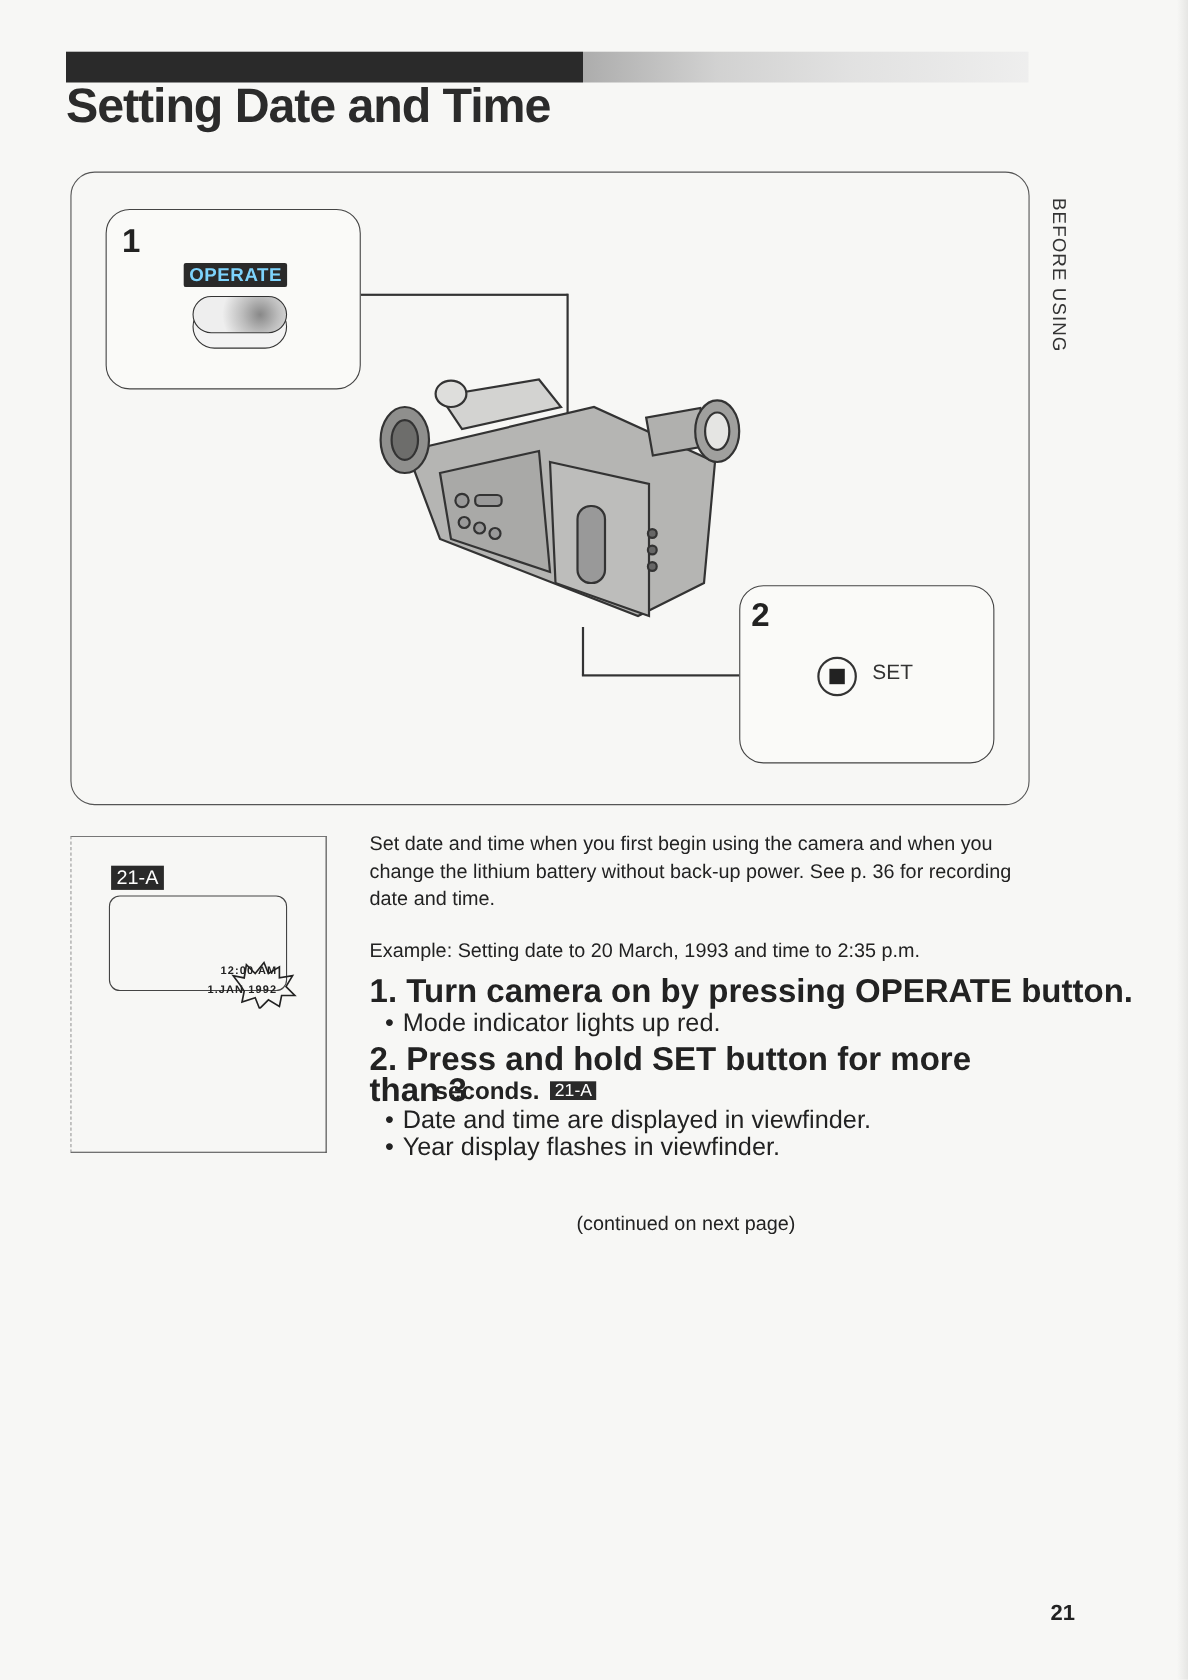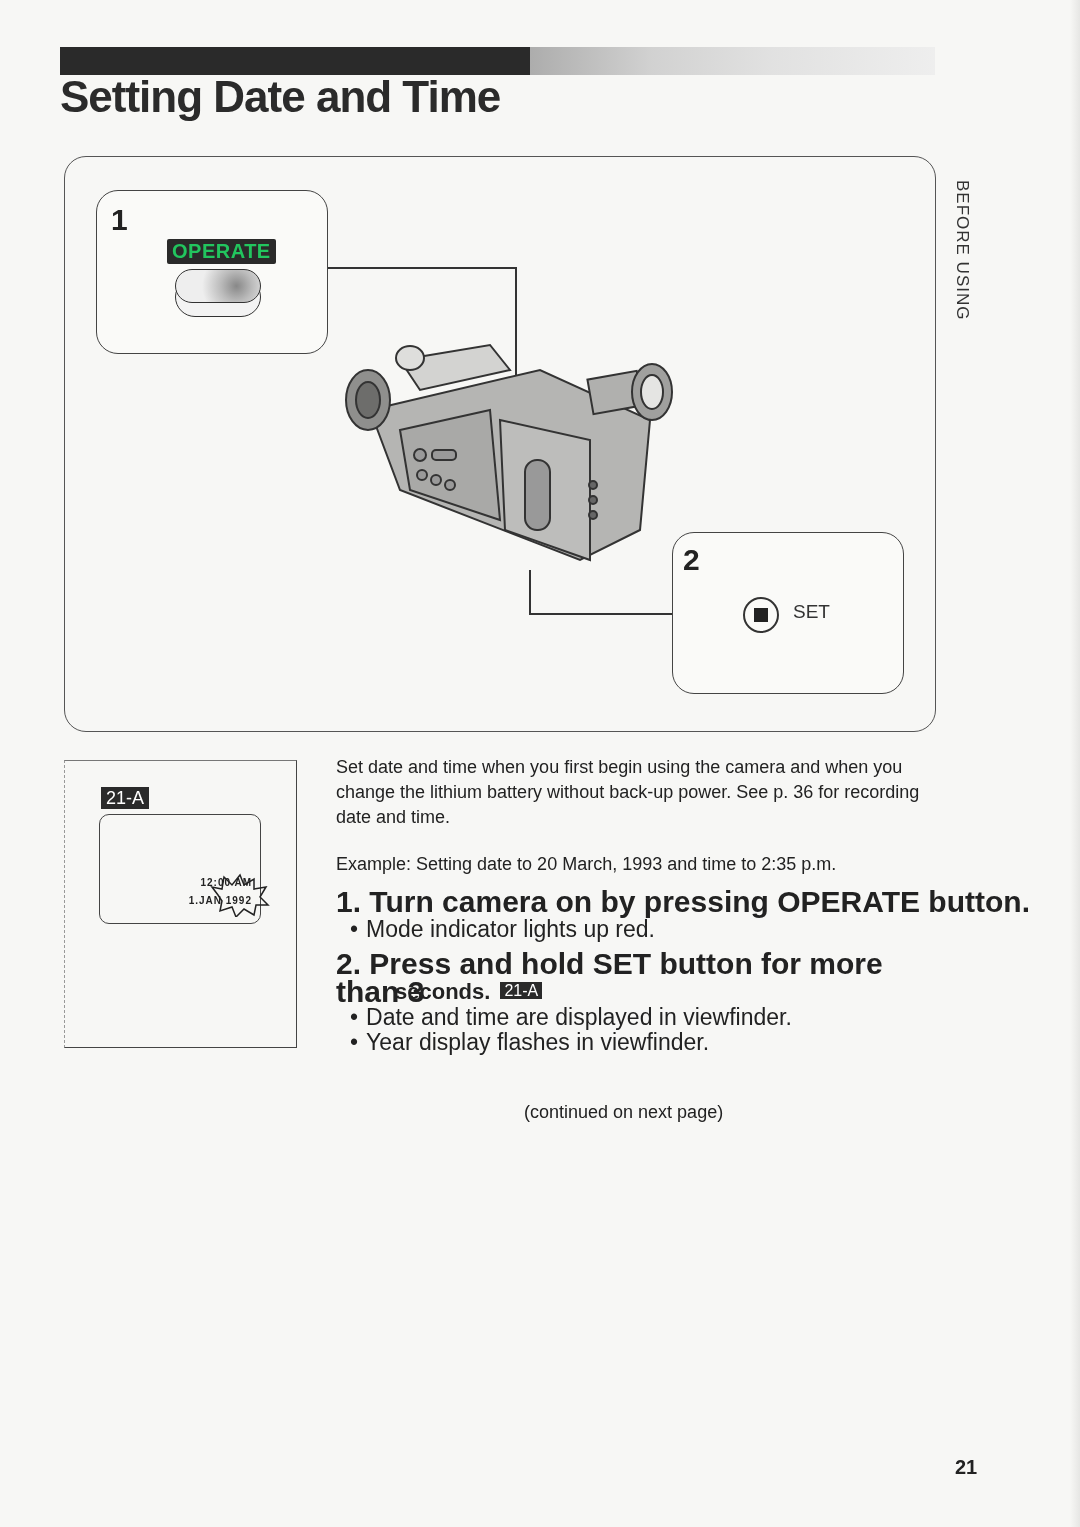--- a/index.html
+++ b/index.html
@@ -44,22 +44,22 @@
     border: 1.5px solid #444; border-radius: 22px; background: #fafaf8;
     box-sizing: border-box;
   }
   .callout-1 { left: 96px; top: 190px; width: 232px; height: 164px; }
   .callout-2 { left: 672px; top: 532px; width: 232px; height: 162px; }
   .step-num { font-size: 30px; font-weight: bold; color: #222; }
   .step-num-1 { left: 14px; top: 12px; }
   .step-num-2 { left: 10px; top: 10px; }
 
   .operate-label {
-    left: 70px; top: 48px; background: #2a2a2a; color: #22c55e;
-    font-size: 20px; font-weight: bold; padding: 1px 5px; border-radius: 2px;
+    left: 70px; top: 48px; background: #2a2a2a; color: #7dd3fc;
+    font-size: 17px; font-weight: bold; padding: 1px 5px; border-radius: 2px;
     letter-spacing: 0.5px;
   }
   .operate-btn-bottom {
     left: 78px; top: 86px; width: 84px; height: 38px;
     border: 1.5px solid #333; border-radius: 20px; background: #f3f3f3;
   }
   .operate-btn-top {
     left: 78px; top: 78px; width: 84px; height: 32px;
     border: 1.5px solid #333; border-radius: 18px;
     background: radial-gradient(circle at 72% 50%, #888 0%, #bbb 25%, #eee 55%);
@@ -85,21 +85,21 @@
     border-right: 1.5px solid #444; border-bottom: 1.5px solid #444;
     border-top: 1px solid #777; border-left: 1px dashed #999;
     box-sizing: border-box;
   }
   .ref-badge {
     background: #2a2a2a; color: #fff; font-weight: normal;
     padding: 0 5px;
   }
   .vf-badge { left: 36px; top: 26px; font-size: 18px; line-height: 22px; }
   .vf-screen {
-    left: 34px; top: 53px; width: 162px; height: 110px;
+    left: 34px; top: 53px; width: 162px; height: 87px;
     border: 1.5px solid #444; border-radius: 10px; box-sizing: border-box;
   }
   .vf-time {
     right: 8px; top: 62px; font-size: 10px; font-weight: bold; letter-spacing: 1px;
     color: #222; text-align: right;
   }
   .vf-date {
     right: 8px; top: 80px; font-size: 10px; font-weight: bold; letter-spacing: 1px;
     color: #222; text-align: center;
   }

